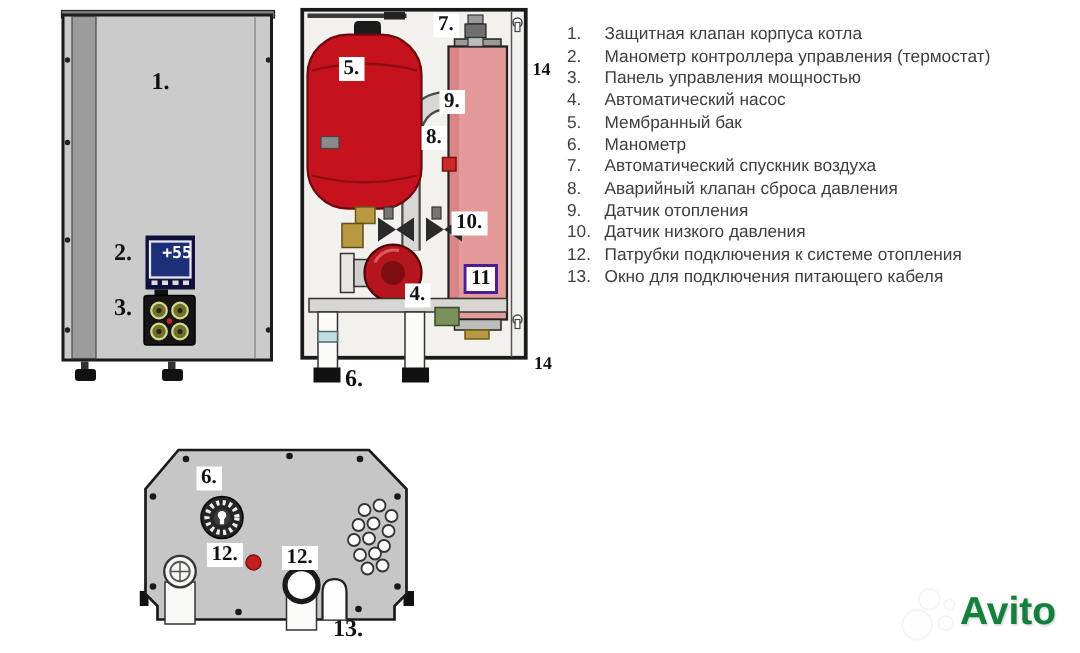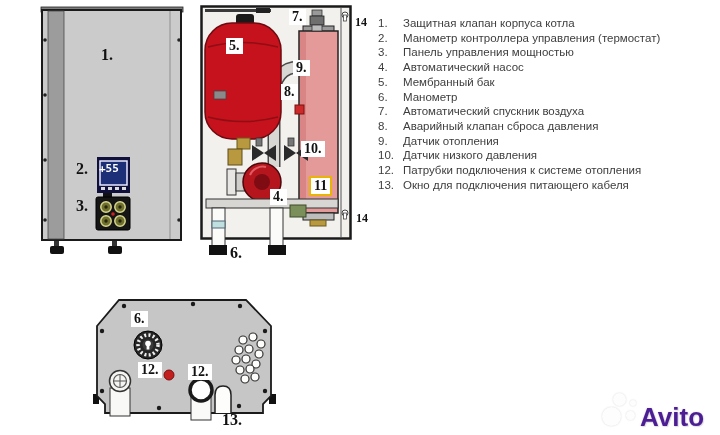--- a/index.html
+++ b/index.html
@@ -8,47 +8,47 @@
   .stage { position:relative; width:720px; height:435px; background:#ffffff; overflow:hidden; }
 
   svg { position:absolute; display:block; }
 
   
   .num-label {
     position:absolute; font-family:"Liberation Serif", serif;
     font-weight:bold; color:#111; font-size:16px; line-height:1; white-space:nowrap;
   }
   .badge { background:#ffffff; padding:1px 3px; font-size:14px; }
-  .badge-bordered { border:2px solid #eab308; }
-  .small-label { font-size:12px; }
+  .badge-bordered { border:2px solid #4c1d95; }
+  .small-label { font-size:12px;margin-top:24px; }
 
   
   .display-value {
-    position:absolute; left:99px; top:163px; width:29px; text-align:left;
+    position:absolute; left:99px; top:163px; width:29px; text-align:right;
     color:#ffffff; font-family:"DejaVu Sans Mono", monospace;
     font-weight:bold; font-size:11px; line-height:1;
   }
 
   
   .legend { position:absolute; left:378px; top:16px; width:338px; color:#3d3d3d; }
   .legend-row { display:flex; line-height:14.7px; font-size:11.5px; white-space:nowrap; }
   .legend-num { flex:0 0 25px; }
   .legend-text { flex:1; }
 
   
   .watermark { position:absolute; right:8px; bottom:4px; width:110px; height:40px; }
   .wm-circles { position:absolute; left:0; top:2px; width:38px; height:36px; display:block; }
   .wm-circles i { position:absolute; display:block; border-radius:50%;
                   background:#fdfdfd; box-shadow:0 0 2px #d7d7d7; }
   .wm-circles .c1 { width:19px; height:19px; left:0; bottom:3px; }
   .wm-circles .c2 { width:13px; height:13px; left:11px; top:0; }
   .wm-circles .c3 { width:9px;  height:9px;  left:24px; bottom:9px; }
   .wm-circles .c4 { width:6px;  height:6px;  left:28px; top:7px; }
-  .wm-text { position:absolute; left:38px; top:11px;
-             font-weight:bold; font-size:26px; color:#4c1d95;
+  .wm-text { position:absolute; left:38px; top:1px;
+             font-weight:bold; font-size:26px; color:#15803d;
              text-shadow:0 0 2px #d5d5d5, 1px 1px 1px #e2e2e2; }
 </style>
 </head>
 <body>
 
 <div class="stage">
 
   <svg style="left:40px; top:5px;" width="145" height="250" viewBox="0 0 145 250">
     <g>
       <rect x="1" y="2" width="142" height="5" fill="#7e7e7e" stroke="#222" stroke-width="0.8"></rect>

